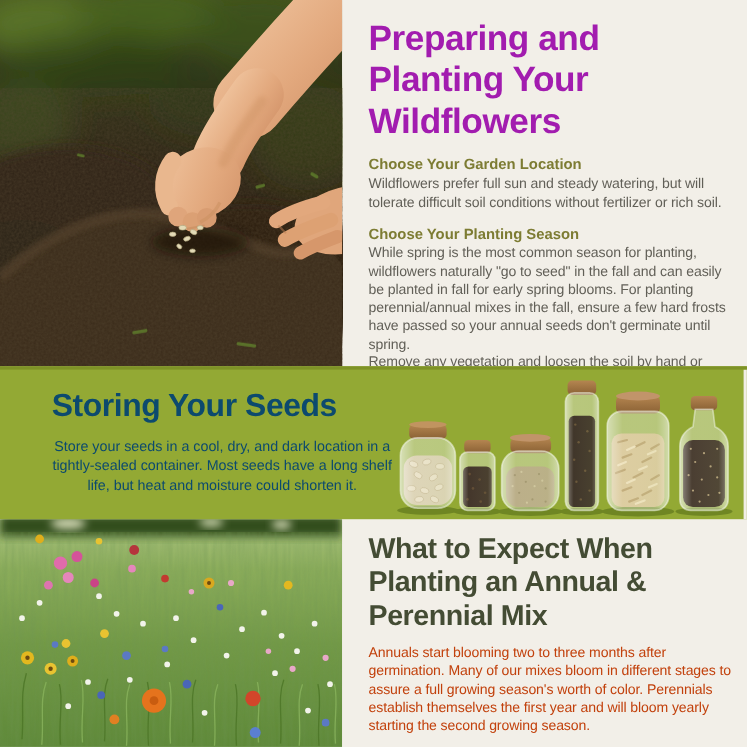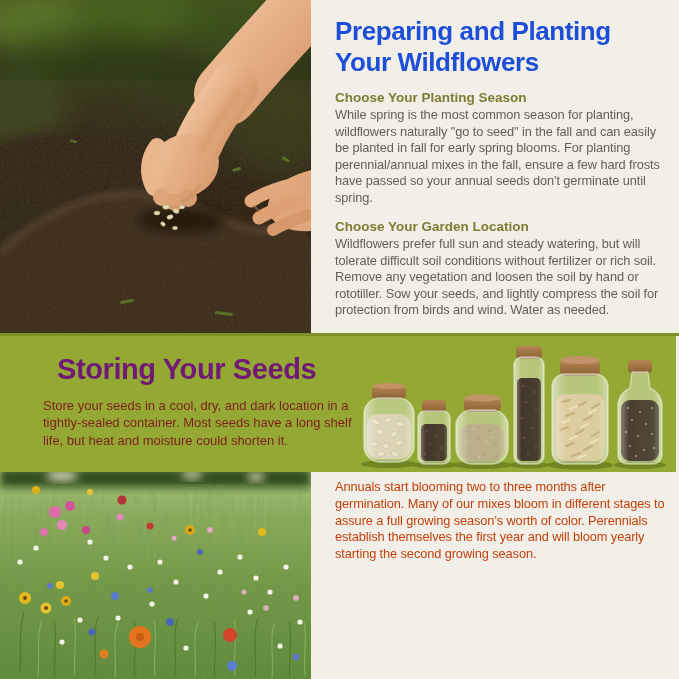--- a/index.html
+++ b/index.html
@@ -7,36 +7,36 @@
     position:relative; width:679px; height:679px; overflow:hidden;
     background:#f2efe8; font-family:"Liberation Sans", sans-serif;
     -webkit-font-smoothing:antialiased;
   }
   
   .top { display:flex; height:333px; }
   .photo-top { width:311px; height:333px; flex:none; }
   .photo-top svg { display:block; width:100%; height:100%; }
   .top-text { width:368px; box-sizing:border-box; padding:10px 10px 0 24px; }
   .h1 {
-    font-size:26px; font-weight:bold; line-height:1.18; letter-spacing:-0.4px;
-    color:#1d4ed8; margin:6px 0 10px 0;
+    font-size:32px; font-weight:bold; line-height:1.18; letter-spacing:-0.4px;
+    color:#a21caf; margin:6px 0 10px 0;
   }
   .sec-title { font-size:13.5px; font-weight:bold; color:#7d7c33; margin:13px 0 2px 0; }
   .sec-body  { font-size:12.8px; line-height:1.29; letter-spacing:-0.1px; color:#615f57; margin:0; }
   
   .band {
     position:relative; height:139px; background:#93a934;
     border-top:3px solid #7e9226; box-sizing:border-box; overflow:hidden;
   }
   .band-text { position:absolute; left:43px; top:17px; width:320px; }
   .h2-storing {
     font-size:29px; font-weight:bold; letter-spacing:-0.4px;
-    color:#701a75; margin:0 0 11px 14px;
+    color:#0c4a6e; margin:0 0 11px 4px;
   }
-  .band-body { font-size:13px; line-height:1.33; color:#7f1d1d; margin:0; width:318px; }
+  .band-body { font-size:13px; line-height:1.33; color:#0c4a6e; margin:0; width:318px;text-align:center; }
   .band-jars { position:absolute; right:3px; bottom:0; width:330px; height:136px; }
   .band-jars svg { display:block; width:100%; height:100%; }
   .band-edge { position:absolute; right:0; top:0; width:3px; height:100%; background:#f1eee6; }
   
   .bottom { display:flex; height:207px; }
   .photo-bottom { width:311px; height:207px; flex:none; }
   .photo-bottom svg { display:block; width:100%; height:100%; }
   .bottom-text { width:368px; box-sizing:border-box; padding:7px 10px 0 24px; }
   .h2-expect {
     font-size:26px; font-weight:bold; line-height:1.17; letter-spacing:-0.4px;
@@ -149,27 +149,27 @@
           <path d="M307,215 C291,221 280,226 273,230" stroke="#d6976b" stroke-width="12" stroke-linecap="round" fill="none"></path>
           <path d="M253,205 L260,212" stroke="#b97f55" stroke-width="2" opacity="0.5"></path>
         </g>
       </svg>
     </div>
 
     <div class="top-text">
       <div class="h1">Preparing and Planting Your Wildflowers</div>
 
       <div>
+        <div class="sec-title">Choose Your Garden Location</div>
+        <p class="sec-body">Wildflowers prefer full sun and steady watering, but will tolerate difficult soil conditions without fertilizer or rich soil.</p>
+      </div>
+
+      <div>
         <div class="sec-title">Choose Your Planting Season</div>
         <p class="sec-body">While spring is the most common season for planting, wildflowers naturally "go to seed" in the fall and can easily be planted in fall for early spring blooms. For planting perennial/annual mixes in the fall, ensure a few hard frosts have passed so your annual seeds don't germinate until spring.</p>
-      </div>
-
-      <div>
-        <div class="sec-title">Choose Your Garden Location</div>
-        <p class="sec-body">Wildflowers prefer full sun and steady watering, but will tolerate difficult soil conditions without fertilizer or rich soil.</p>
       </div>
 
       <div>
         <p class="sec-body">Remove any vegetation and loosen the soil by hand or rototiller. Sow your seeds, and lightly compress the soil for protection from birds and wind. Water as needed.</p>
       </div>
     </div>
   </div>
 
   <div class="band">
     <div class="band-text">
@@ -455,17 +455,18 @@
           <circle cx="266" cy="136" r="2.8"></circle>
             <circle cx="296" cy="126" r="2.8"></circle>
             <circle cx="210" cy="58" r="2.8"></circle>
           <circle cx="174" cy="66" r="2.5"></circle>
             <circle cx="244" cy="120" r="2.5"></circle>
         </g>
       </svg>
     </div>
 
     <div class="bottom-text">
+      <div class="h2-expect">What to Expect When Planting an Annual &amp; Perennial Mix</div>
       <p class="expect-body">Annuals start blooming two to three months after germination. Many of our mixes bloom in different stages to assure a full growing season's worth of color. Perennials establish themselves the first year and will bloom yearly starting the second growing season.</p>
     </div>
   </div>
 
 </div>
 
 </body></html>

